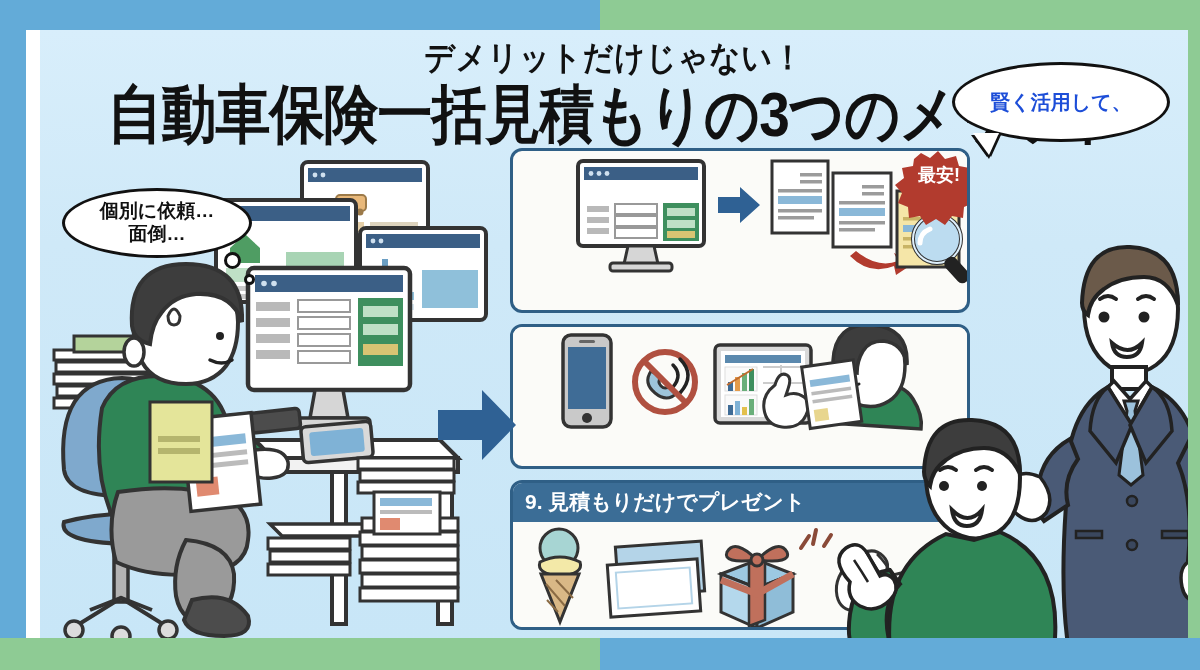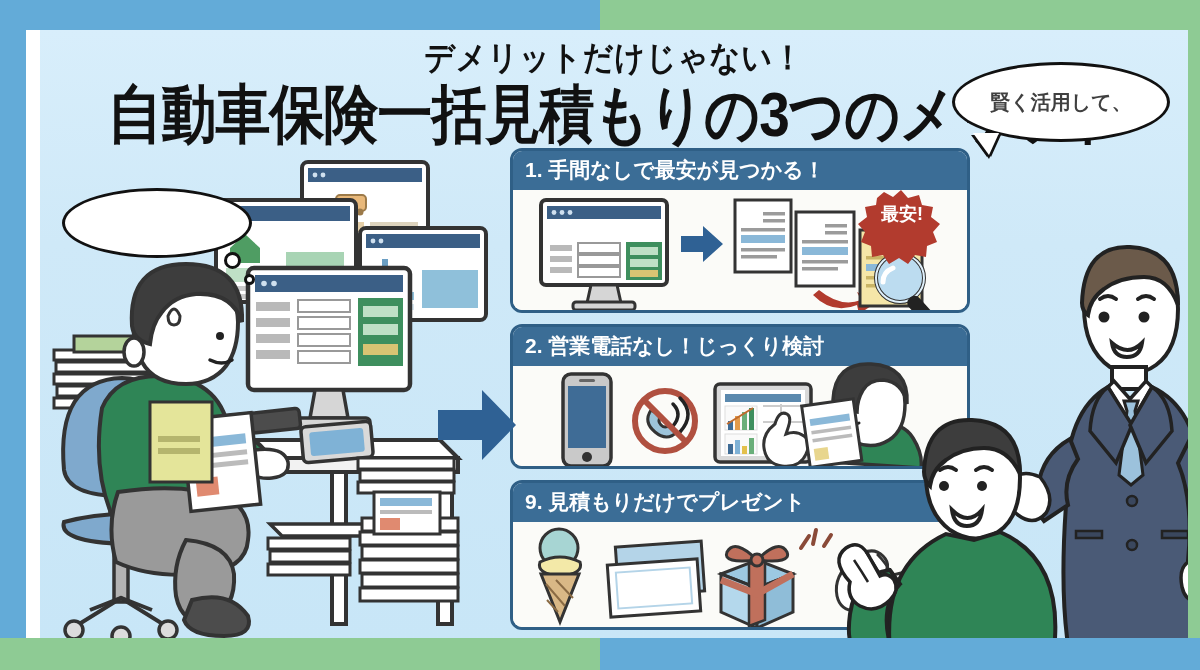--- a/index.html
+++ b/index.html
@@ -61,41 +61,41 @@
   .bubble-left .tail2 {
     position:absolute; right:-6px; bottom:-30px; width:11px; height:11px;
     background:#fff; border:3px solid #111; border-radius:50%;
   }
 
   
   .bubble-right {
     position:absolute; left:912px; top:32px; width:218px; height:80px;
     background:#fff; border:3px solid #111; border-radius:50%/50%;
     display:flex; align-items:center; justify-content:center; text-align:center;
-    font-size:20px; font-weight:700; color:#404040; line-height:1.22; z-index:30;
+    font-size:20px; font-weight:700; color:#1d4ed8; line-height:1.22; z-index:30;
   }
   .bubble-right .ptr {
     position:absolute; left:18px; bottom:-16px; width:0;height:0;
     border-left:16px solid transparent; border-right:10px solid transparent;
     border-top:22px solid #fff; filter:drop-shadow(-2px 2px 0 #111) drop-shadow(2px 2px 0 #111);
   }
 
   
   .panel {
     position:absolute; left:470px; width:460px;
     border:3px solid #2f5f86; border-radius:12px; overflow:hidden;
     background:#fbfbf8;
   }
   .panel-hd {
     background:#3b6d96; color:#fff; font-size:21px; font-weight:800;
     padding:5px 12px 6px 12px; letter-spacing:0px; white-space:nowrap;
   }
   .panel-bd { position:relative; background:#fbfbf8; }
   #panel1 { top:118px; height:165px; }
-  #panel1 .panel-bd { height:126px; }
+  #panel1 .panel-bd { height:126px;margin-left:37px; }
   #panel2 { top:294px; height:145px; }
   #panel2 .panel-bd { height:106px; }
   #panel3 { top:450px; height:150px; }
   #panel3 .panel-bd { height:111px; }
 
   
   .big-arrow { position:absolute; left:394px; top:352px; width:86px; height:86px; z-index:5; }
 
   
   .person-suit { position:absolute; left:1000px; top:215px; width:190px; height:400px; z-index:12;}
@@ -270,33 +270,36 @@
         </g>
 
         <g>
           <rect x="110" y="262" width="62" height="80" fill="#e4e59a" stroke="#333" stroke-width="3"></rect>
           <rect x="118" y="296" width="42" height="6" fill="#b5b56e"></rect>
           <rect x="118" y="308" width="42" height="6" fill="#b5b56e"></rect>
         </g>
       </svg>
 
       <div class="bubble-left">
+        <div>
+          <div>個別に依頼…</div>
+          <div>面倒…</div>
+        </div>
         <span class="tail1"></span>
         <span class="tail2"></span>
       </div>
     </div>
 
     <div class="big-arrow">
       <svg width="86" height="86" viewBox="0 0 86 86">
         <path d="M4 28 H48 V8 L82 43 L48 78 V58 H4 Z" fill="#2f6194"></path>
       </svg>
     </div>
 
     <div class="panel" id="panel1">
-      <div class="panel-hd">1. 手間なしで最安が見つかる！</div>
       <div class="panel-bd">
         <svg width="454" height="126" viewBox="0 0 454 126">
 
           <g>
             <rect x="28" y="10" width="126" height="85" rx="5" fill="#fff" stroke="#333" stroke-width="4"></rect>
             <rect x="34" y="16" width="114" height="13" fill="#3b5f86"></rect>
             <circle cx="41" cy="22.5" r="2.4" fill="#cfe0ef"></circle>
               <circle cx="49" cy="22.5" r="2.4" fill="#cfe0ef"></circle>
               <circle cx="57" cy="22.5" r="2.4" fill="#cfe0ef"></circle>
             <rect x="37" y="55" width="22" height="6" fill="#b9b9b9"></rect>
@@ -356,21 +359,20 @@
 
           <g>
             <path d="M364 2 l7 -6 l9 5 l8 -7 l7 8 l11 -3 l3 10 l11 2 l-2 10 l9 7 l-7 8 l4 10 l-10 4 l-1 11 l-11 -2 l-7 9 l-9 -6 l-10 6 l-6 -9 l-11 2 l-1 -11 l-10 -4 l4 -10 l-7 -8 l9 -7 l-2 -10 l11 -2 z" fill="#b23b2e" transform="translate(0,6) scale(1)"></path>
           </g>
           <text x="389" y="30" font-family="Liberation Sans, sans-serif" font-size="18" font-weight="900" fill="#fff" text-anchor="middle">最安!</text>
         </svg>
       </div>
     </div>
 
     <div class="panel" id="panel2">
-      <div class="panel-hd">2. 営業電話なし！じっくり検討</div>
       <div class="panel-bd">
         <svg width="454" height="106" viewBox="0 0 454 106">
 
           <g>
             <rect x="50" y="8" width="48" height="92" rx="8" fill="#c9c9c9" stroke="#333" stroke-width="3.5"></rect>
             <rect x="55" y="20" width="38" height="62" fill="#3f6c96"></rect>
             <rect x="66" y="13" width="16" height="3" rx="1.5" fill="#666"></rect>
             <circle cx="74" cy="91" r="5" fill="#333"></circle>
           </g>
 

